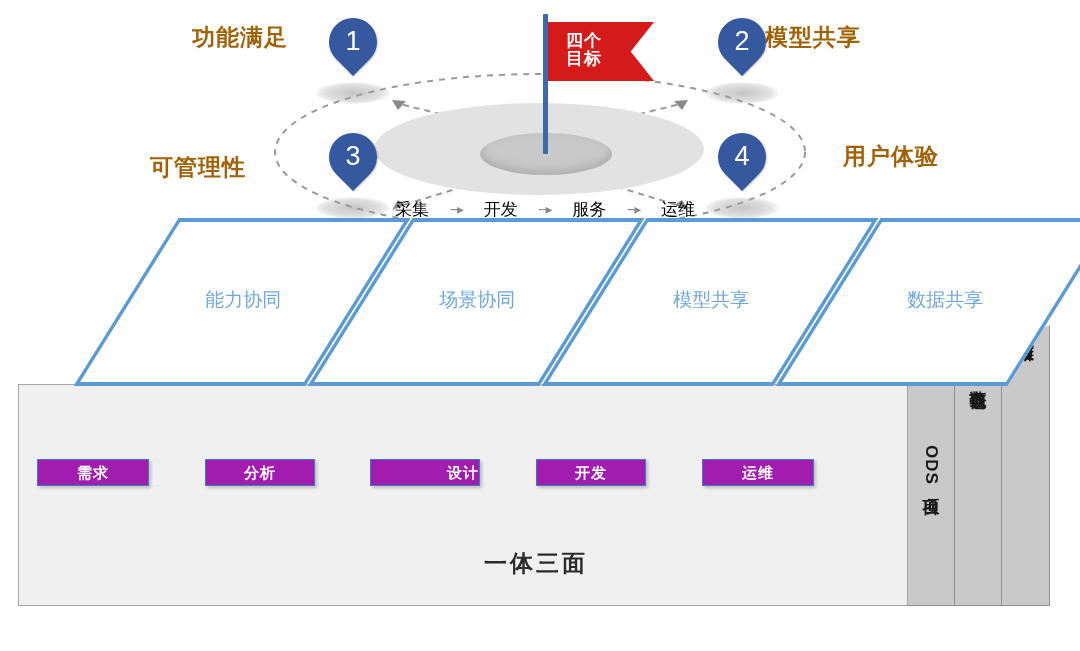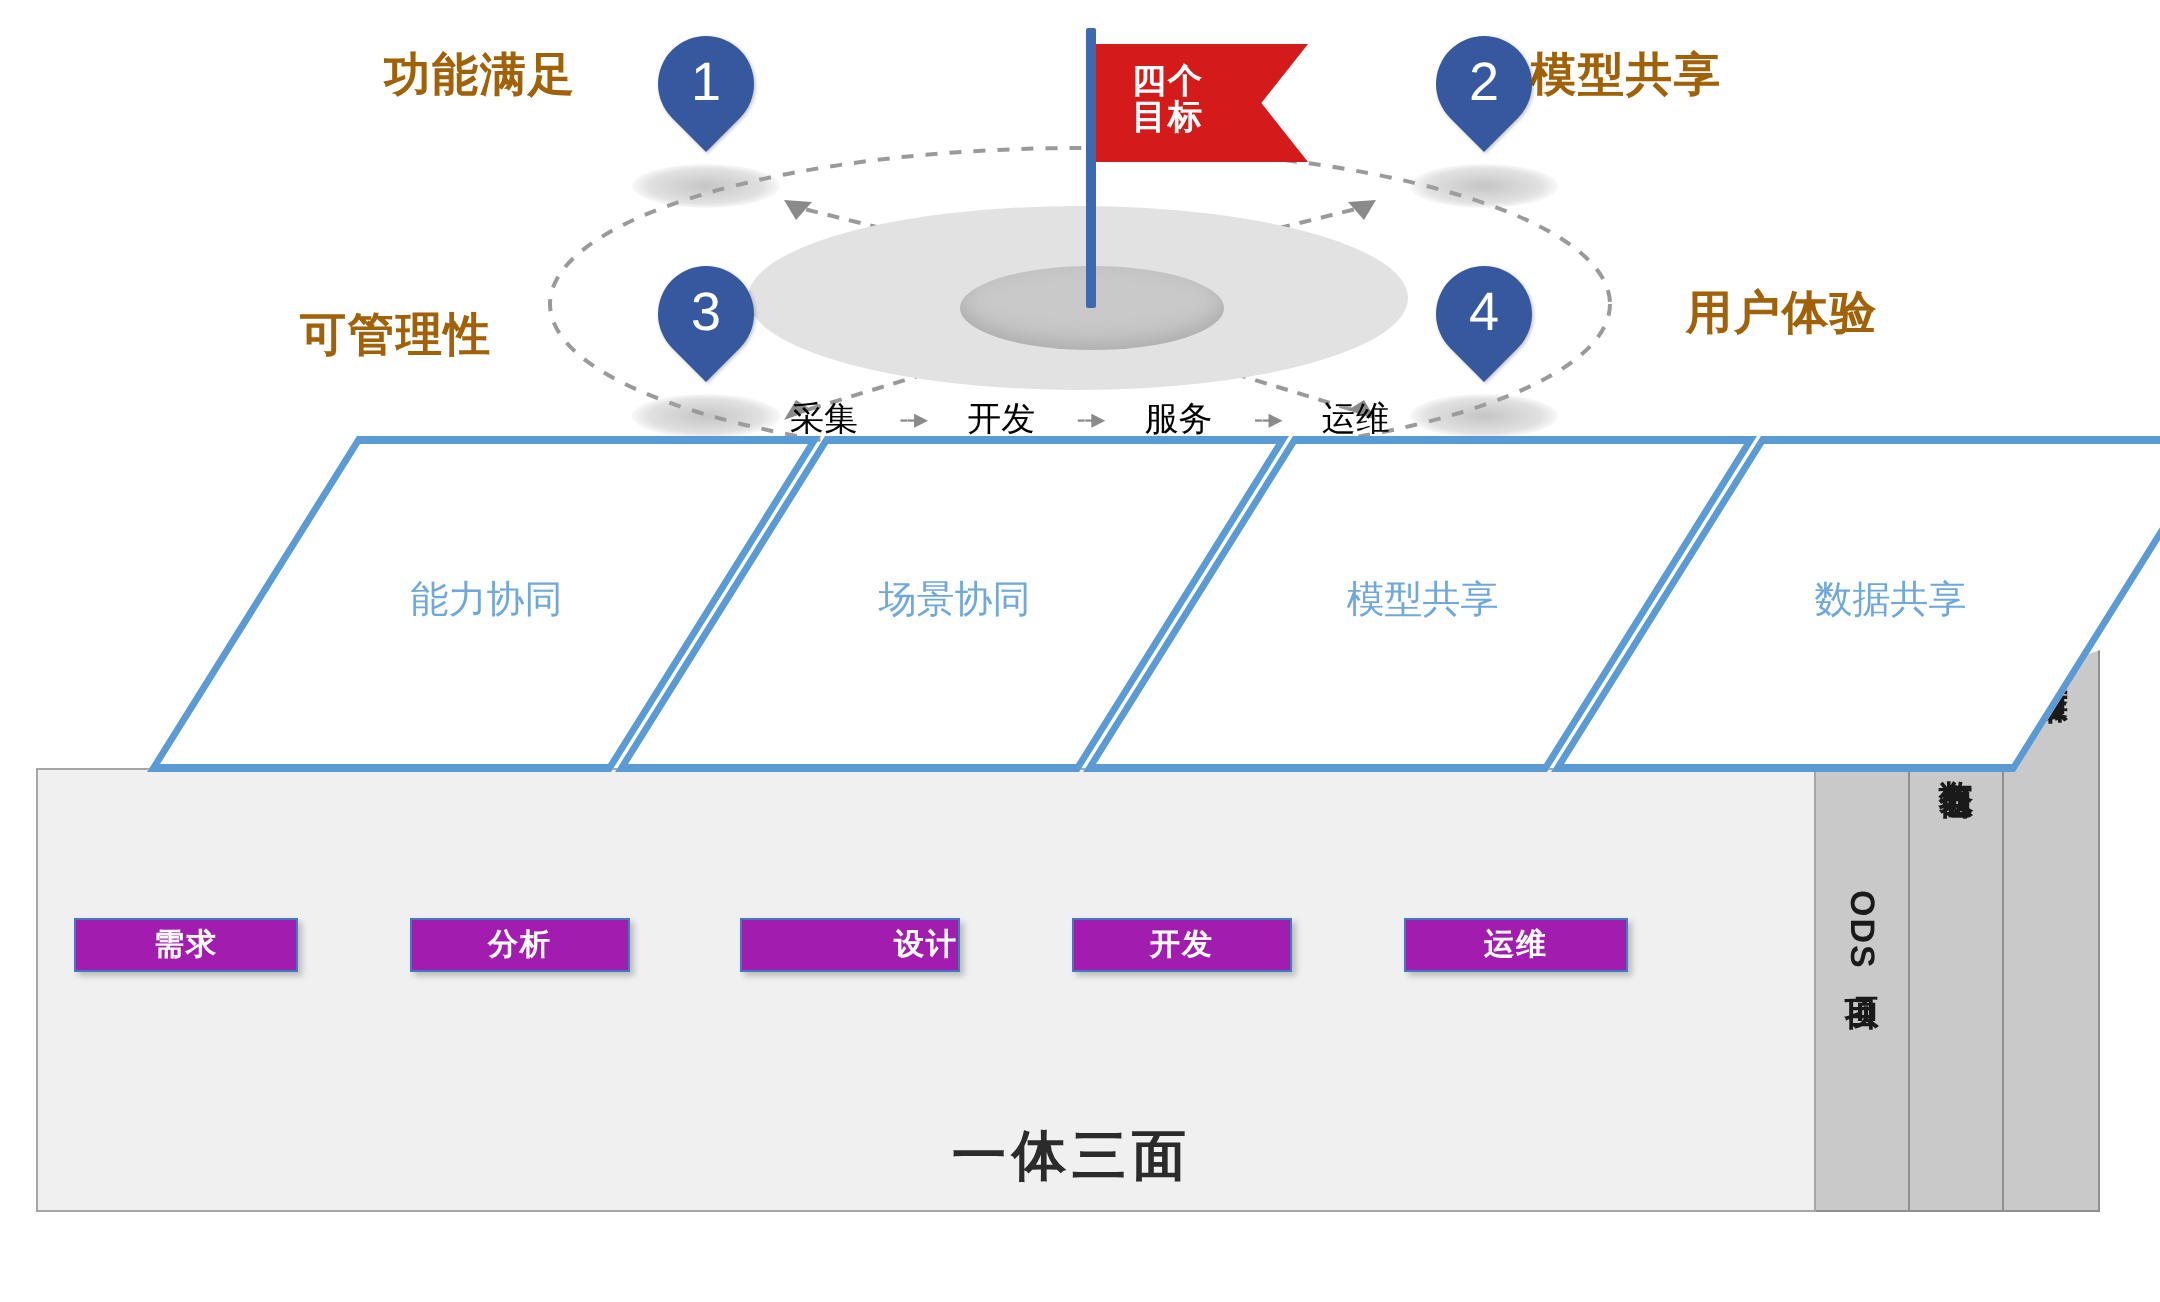--- a/index.html
+++ b/index.html
@@ -173,23 +173,23 @@
     filter:drop-shadow(2px 3px 3px rgba(0,0,0,.22));
   }
   #bigarrow .atext{
     position:absolute;left:0;top:0;width:770px;height:48px;
     line-height:48px;text-align:center;
     color:#ffffff;font-size:17px;font-weight:bold;letter-spacing:2px;
   }
 
   
   #boxtitle{
-    position:absolute;left:18px;top:340px;width:1036px;height:40px;
+    position:absolute;left:18px;top:325px;width:1036px;height:40px;
     text-align:center;line-height:40px;
-    font-size:27px;font-weight:bold;color:#2b2b2b;letter-spacing:3px;
+    font-size:23px;font-weight:bold;color:#2b2b2b;letter-spacing:3px;
   }
 
   
   #dashsvg{position:absolute;left:0;top:0;width:1080px;height:651px;pointer-events:none;}
 </style>
 </head>
 <body>
 
 <div id="stage">
 

